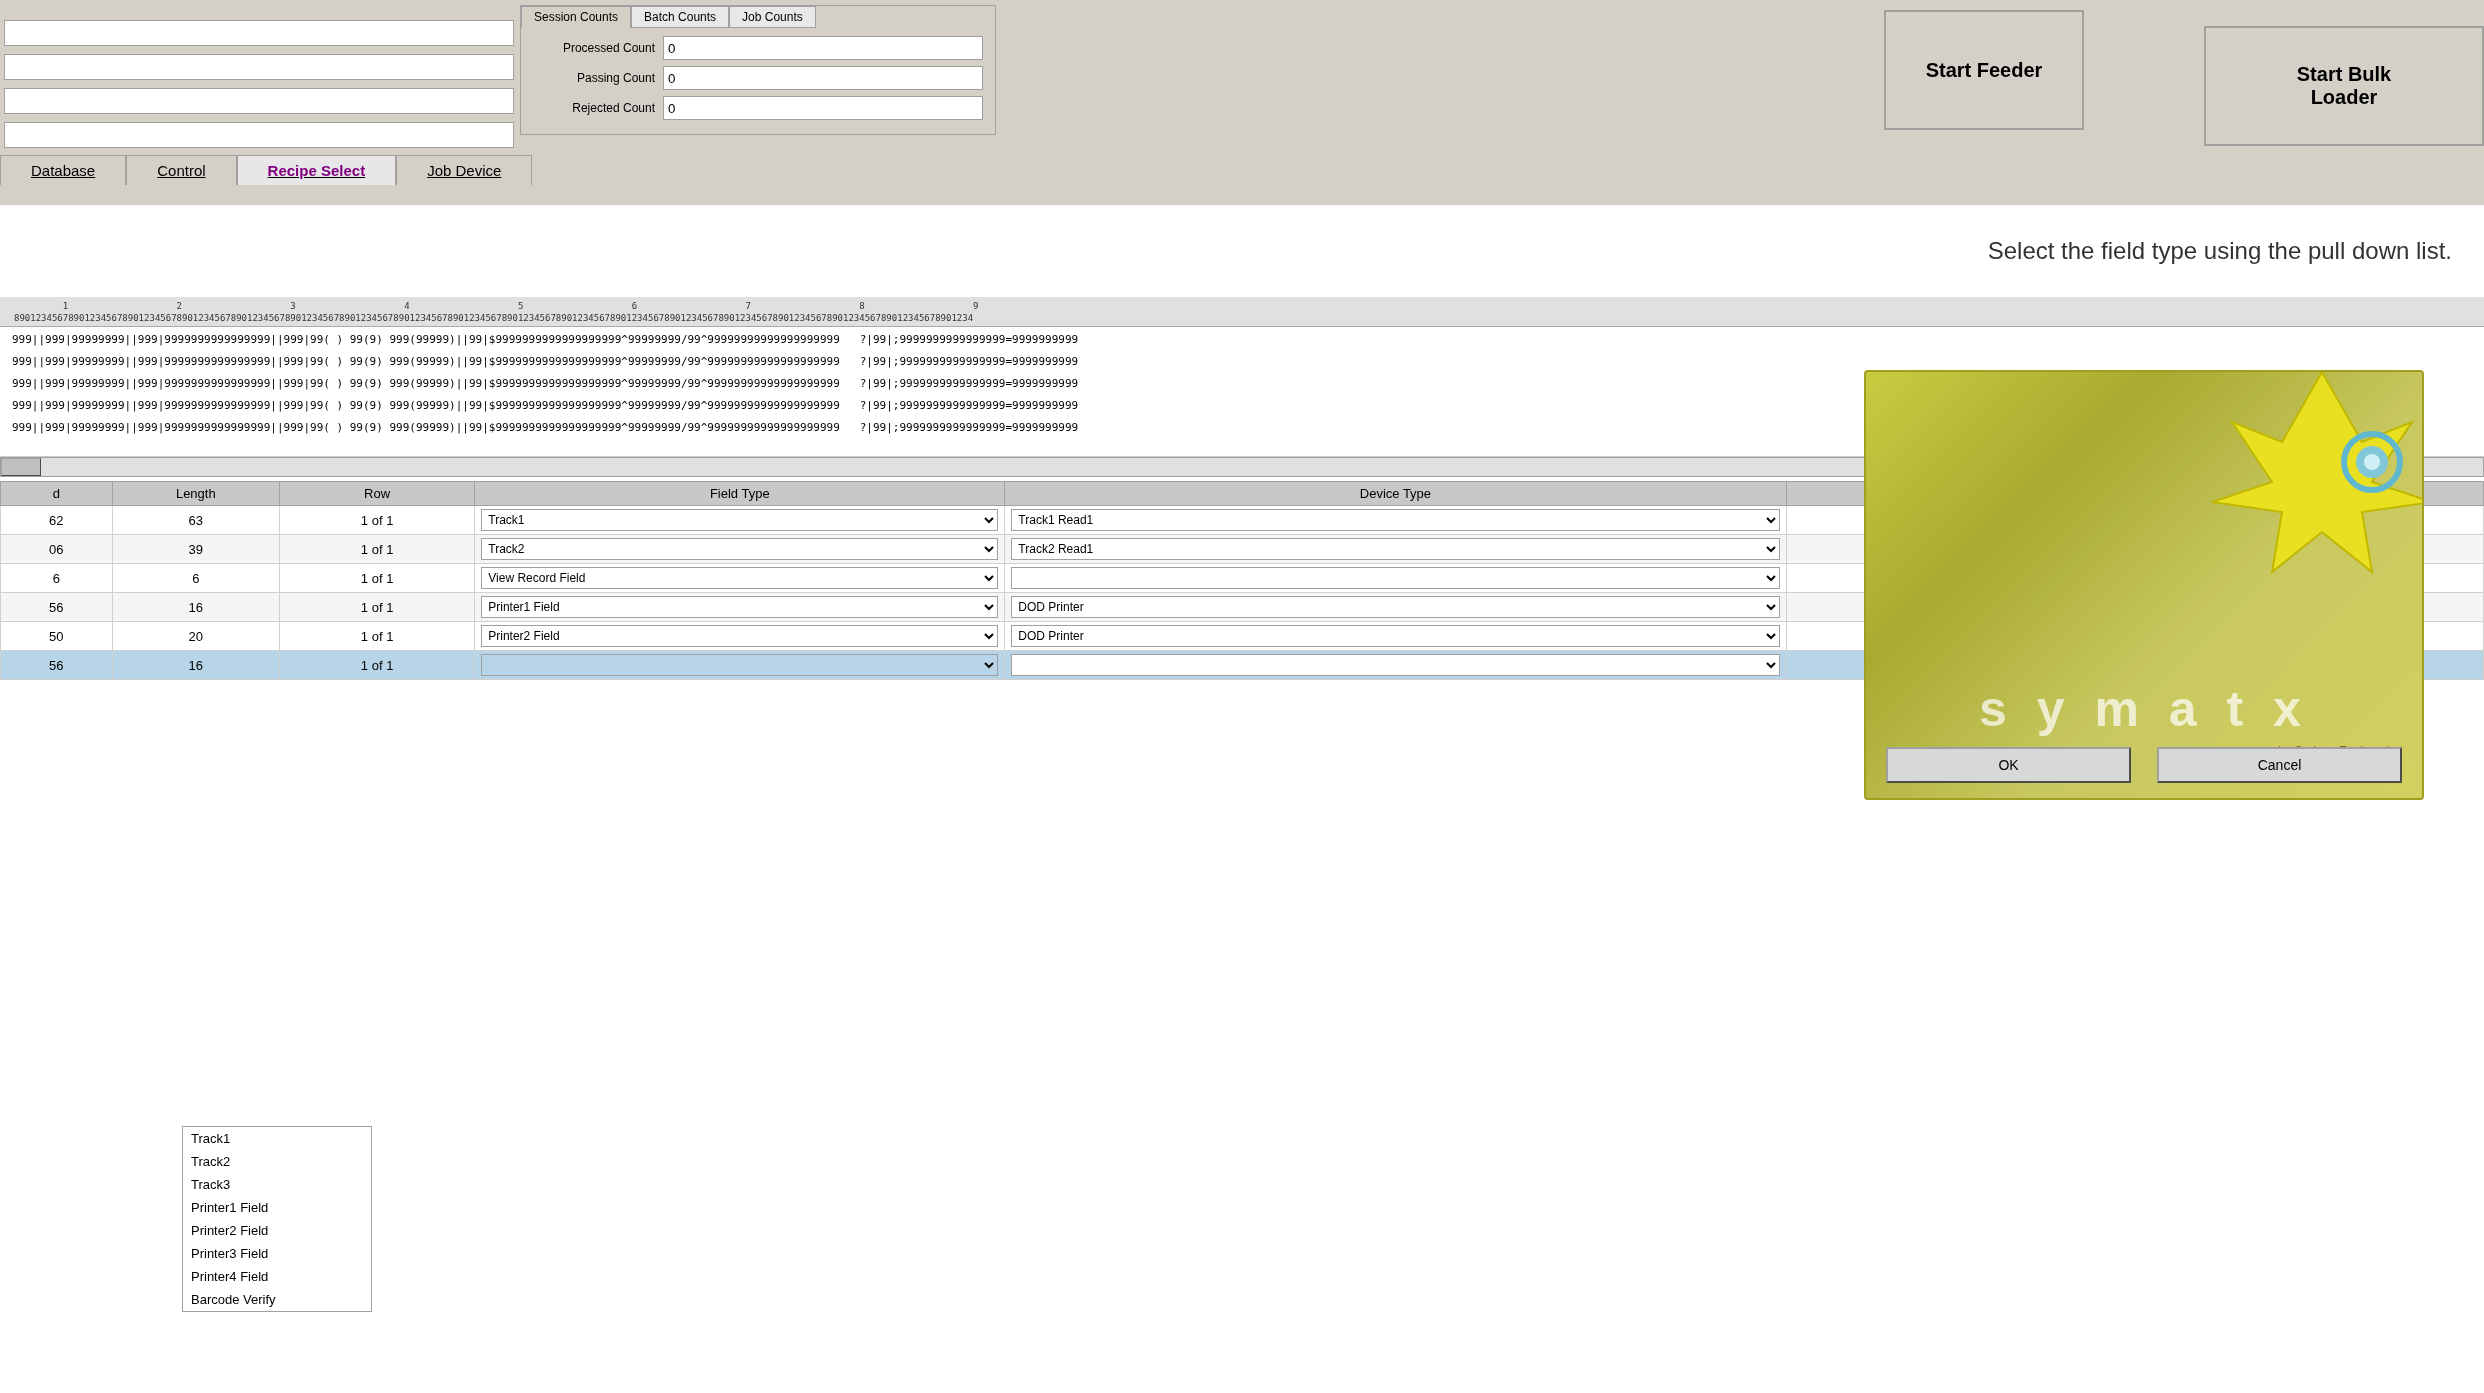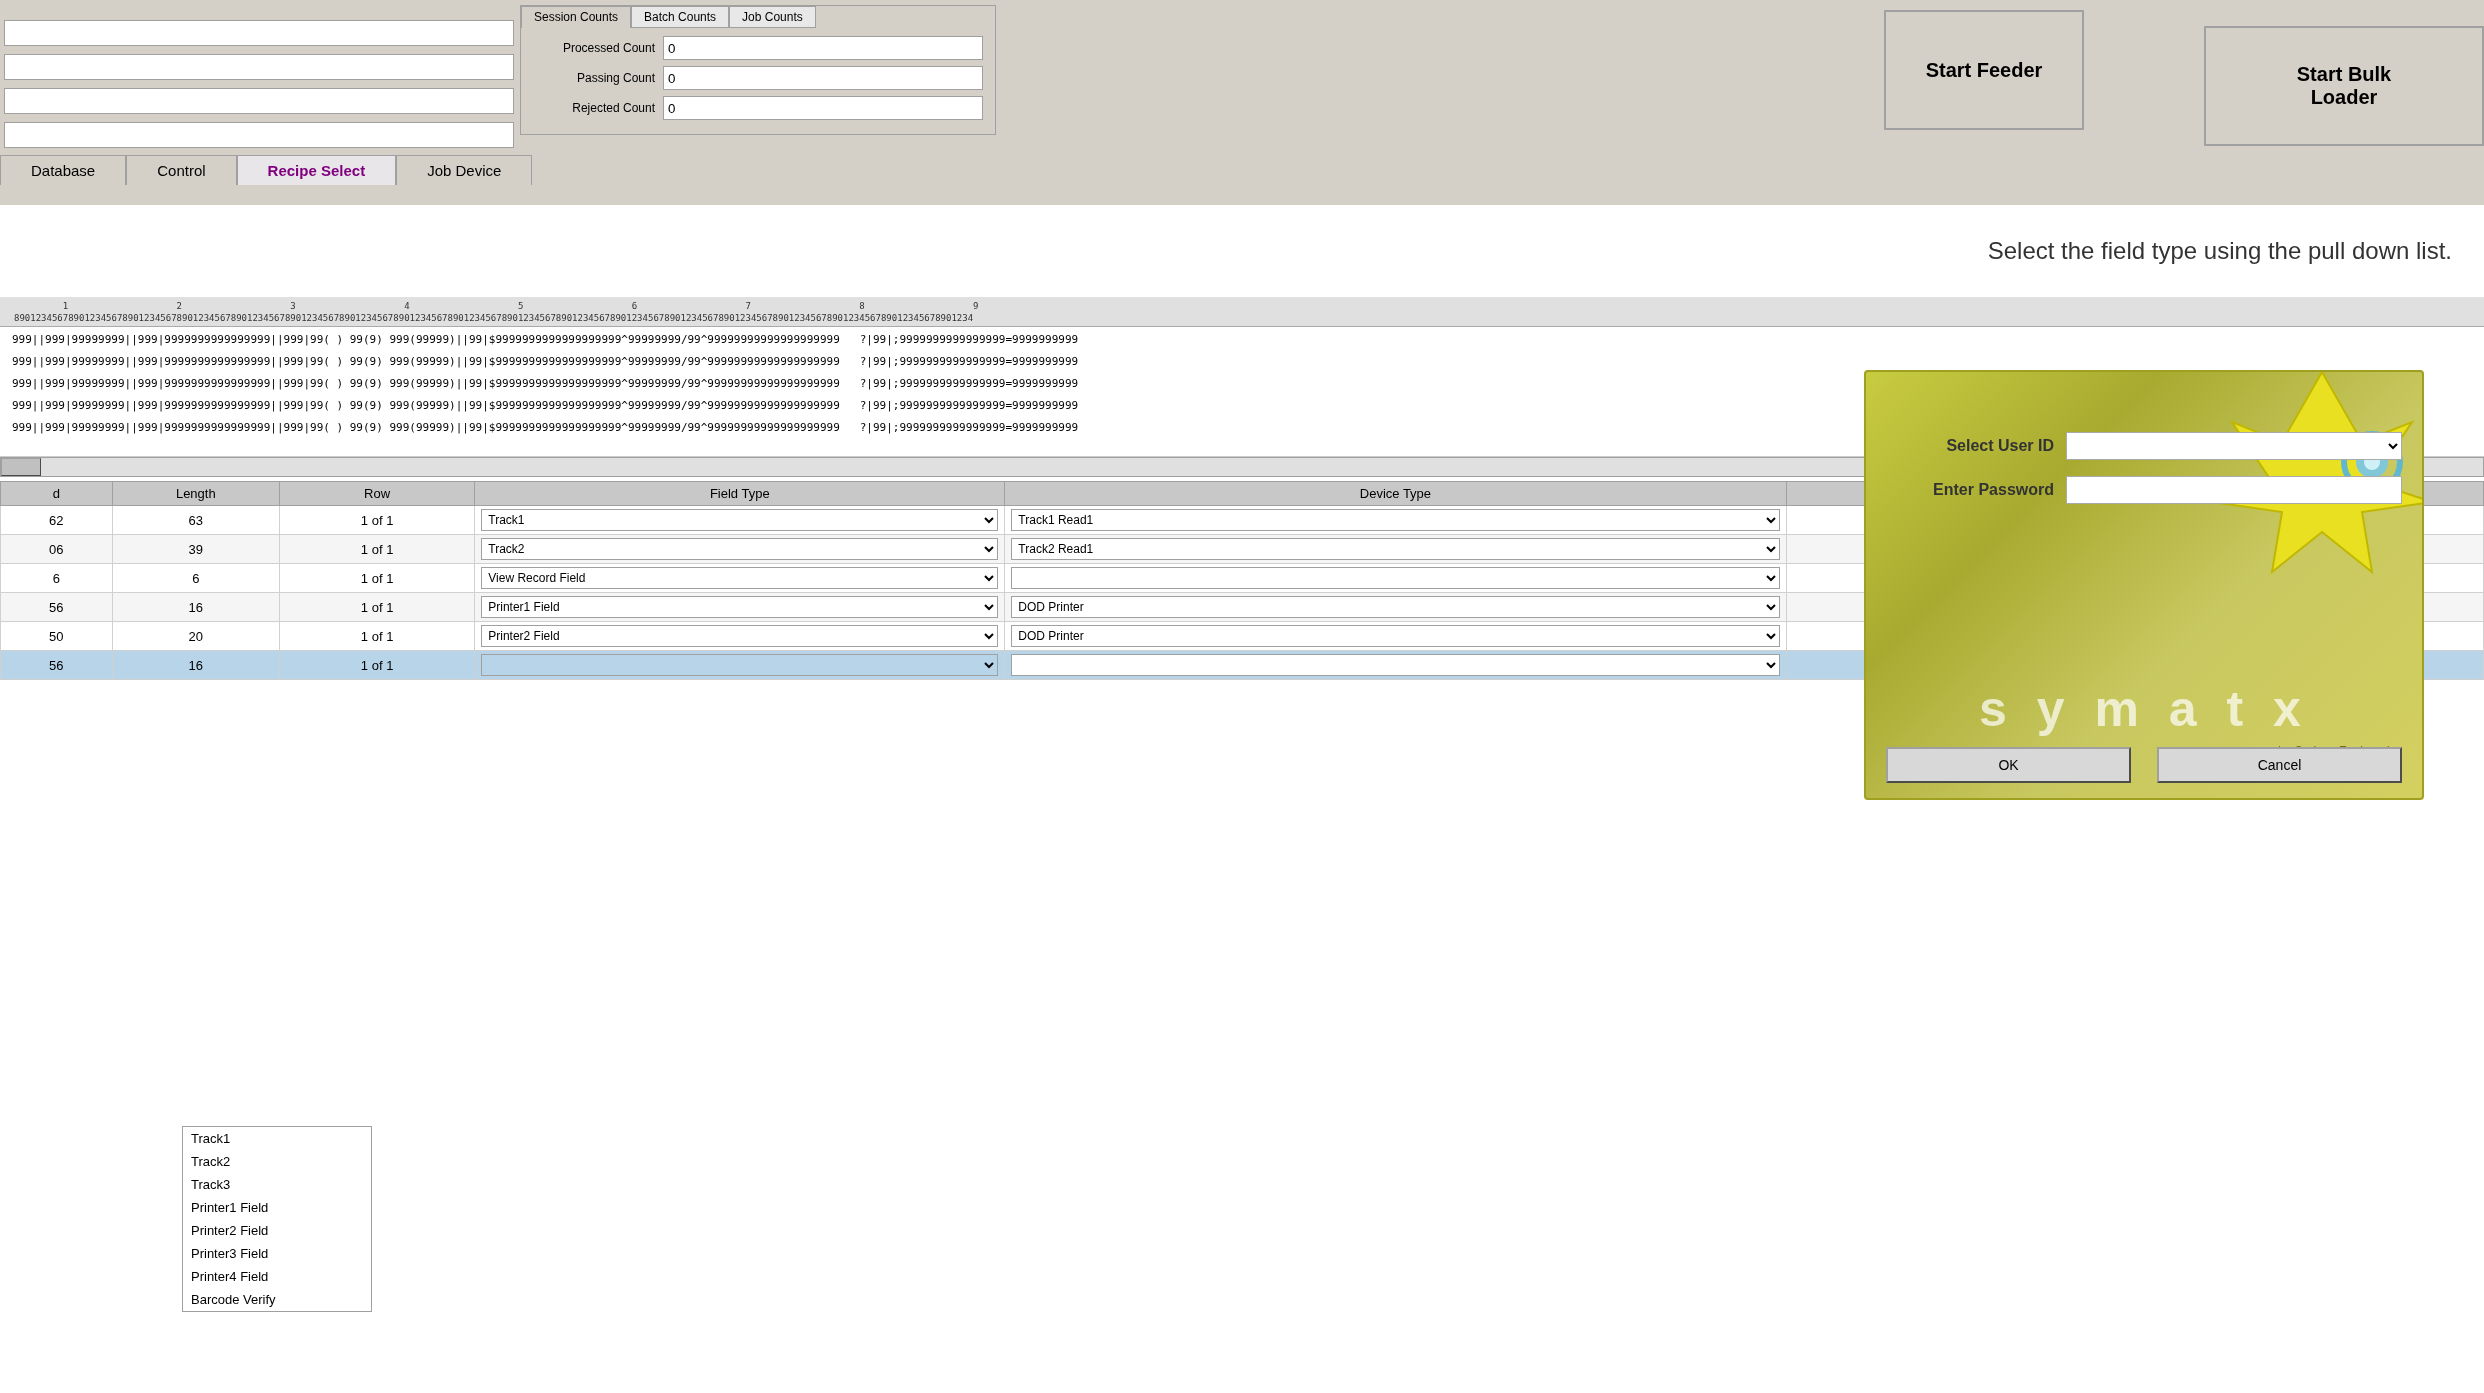--- a/index.html
+++ b/index.html
@@ -100,20 +100,21 @@
       margin-top: 16px;
     }
 
     
     .nav-tabs {
       position: absolute;
       top: 155px;
       left: 0;
       display: flex;
       align-items: flex-end;
+      text-decoration: underline;
     }
 
     .nav-tab {
       padding: 6px 30px;
       border: 1px solid #a0a0a0;
       background: #d4d0c8;
       font-size: 15px;
       cursor: pointer;
       border-bottom: none;
     }
@@ -547,32 +548,20 @@
     <svg width="220" height="220" viewBox="0 0 220 220">
 
       <polygon points="110,10 150,80 200,60 160,120 220,140 150,150 160,210 110,170 60,210 70,150 0,140 60,120 20,60 70,80" fill="#e8e020" stroke="#c0b800" stroke-width="2"></polygon>
 
       <circle cx="160" cy="100" r="28" fill="none" stroke="#60b8d0" stroke-width="6"></circle>
       <circle cx="160" cy="100" r="16" fill="#80c8d8"></circle>
       <circle cx="160" cy="100" r="8" fill="#d0f0f8"></circle>
     </svg>
   </div>
 
-  <div class="login-form-area">
-    <div class="login-form-row">
-      <span class="login-label">Select User ID</span>
-      <select class="login-select">
-        <option value=""></option>
-      </select>
-    </div>
-    <div class="login-form-row">
-      <span class="login-label">Enter Password</span>
-      <input class="login-input" type="password" style="">
-    </div>
-  </div>
 
   <div class="symatx-logo">
     <span class="symatx-text">s  y  m  a  t  x</span>
   </div>
 
   <div class="carlson-text">by Carlson Engineering</div>
 
   <div class="login-buttons">
     <button class="login-btn">OK</button>
     <button class="login-btn">Cancel</button>

